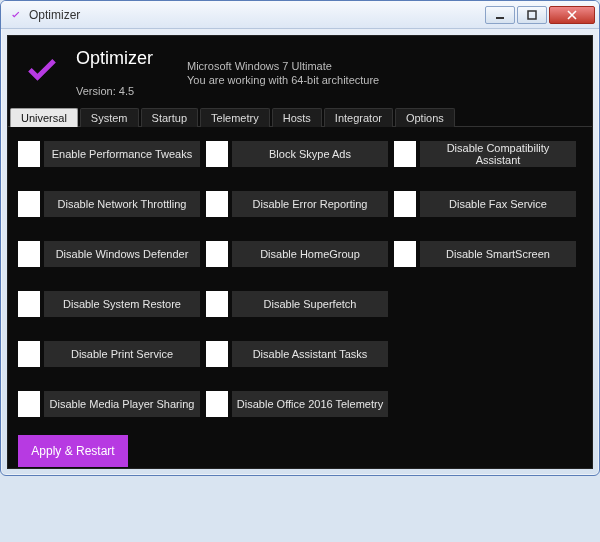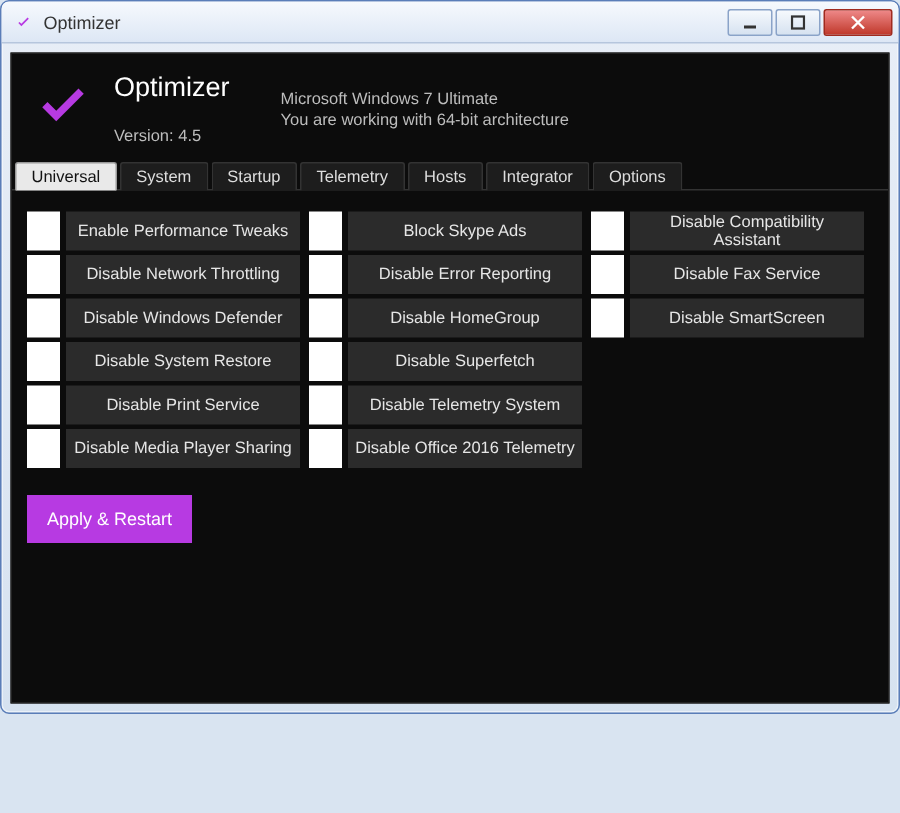--- a/index.html
+++ b/index.html
@@ -86,21 +86,21 @@
   .content {
     flex:1;
     padding: 14px 10px;
     display: flex; flex-direction: column;
     gap: 8px;
   }
   .grid {
     display: grid;
     grid-template-columns: repeat(3, 182px);
     grid-auto-rows: 26px;
-    gap: 3px 6px;
+    gap: 24px 6px;
   }
   .opt {
     display: flex; align-items: center;
     gap: 4px;
   }
   .chk {
     width: 22px; height: 26px;
     background: #fff;
     flex-shrink: 0;
   }
@@ -231,21 +231,21 @@
           <div class="lbl">Disable Superfetch</div>
         </div>
         <div></div>
 
         <div class="opt">
           <div class="chk"></div>
           <div class="lbl">Disable Print Service</div>
         </div>
         <div class="opt">
           <div class="chk"></div>
-          <div class="lbl">Disable Telemetry System</div>
+          <div class="lbl">Disable Assistant Tasks</div>
         </div>
         <div></div>
 
         <div class="opt">
           <div class="chk"></div>
           <div class="lbl">Disable Media Player Sharing</div>
         </div>
         <div class="opt">
           <div class="chk"></div>
           <div class="lbl">Disable Office 2016 Telemetry</div>

